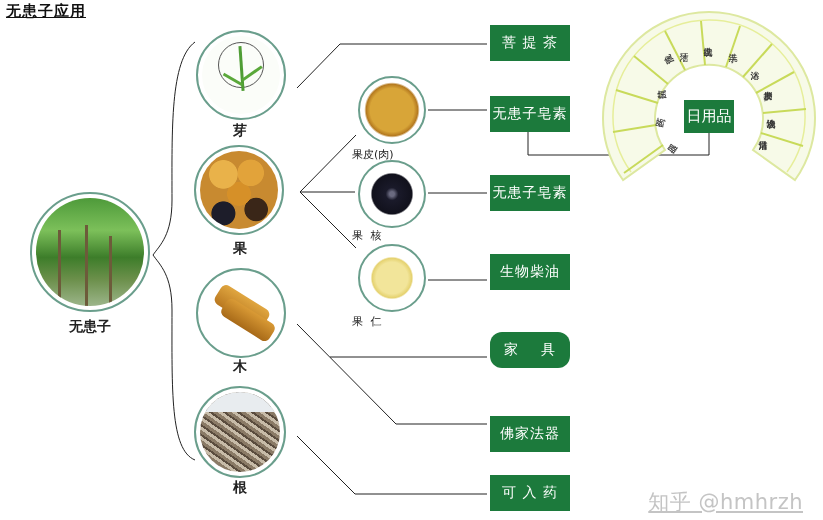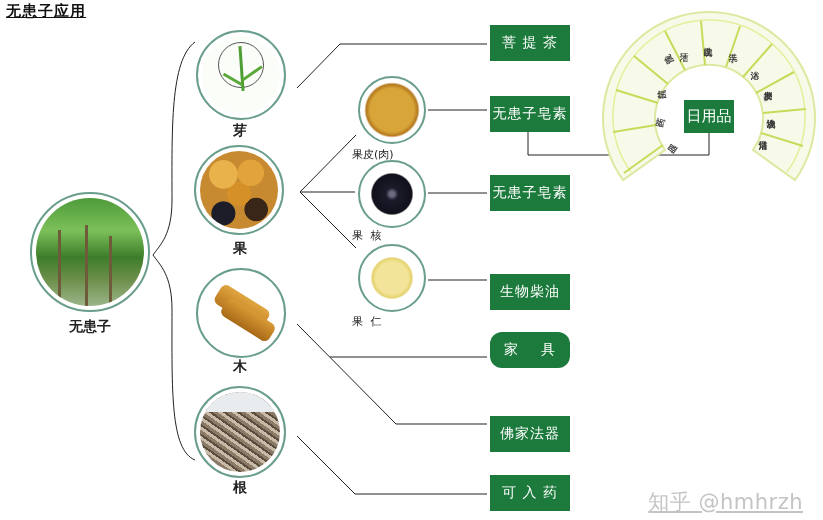--- a/index.html
+++ b/index.html
@@ -99,21 +99,21 @@
 <div class="slabel" style="left:352px;top:228px;">果 核</div>
 
 <div class="circle" style="left:358px;top:244px;width:68px;height:68px;">
   <div class="inner" style="background:radial-gradient(circle at 50% 50%,#f2e59a 0 40%,#e5d270 50%,#fff 54%);"></div>
 </div>
 <div class="slabel" style="left:352px;top:314px;">果 仁</div>
 
 <div class="gbtn" style="top:25px;">菩 提 茶</div>
 <div class="gbtn" style="top:96px;font-family:Liberation Serif, serif;">无患子皂素</div>
 <div class="gbtn" style="top:175px;">无患子皂素</div>
-<div class="gbtn" style="top:274px;text-align:center;">生物柴油</div>
+<div class="gbtn" style="top:254px;text-align:center;">生物柴油</div>
 <div class="gbtn" style="top:332px;white-space:pre;border-radius:12px;">家    具</div>
 <div class="gbtn" style="top:404px;margin-top:12px;">佛家法器</div>
 <div class="gbtn" style="top:475px;">可 入 药</div>
 
 <svg class="lines" width="823" height="520">
   <g transform="translate(709,118)">
     <path d="M -86,62 A 106,106 0 1 1 86,62 L 44,32 A 54,54 0 1 0 -44,32 Z" fill="#f7fae8" stroke="#dde8a0" stroke-width="2"></path>
     <path d="M -78,54 A 96,96 0 1 1 78,54" fill="none" stroke="#e6ee9a" stroke-width="1.5"></path>
     <g stroke="#c8da5a" stroke-width="2">
       <line x1="-46" y1="27" x2="-85" y2="55"></line>

